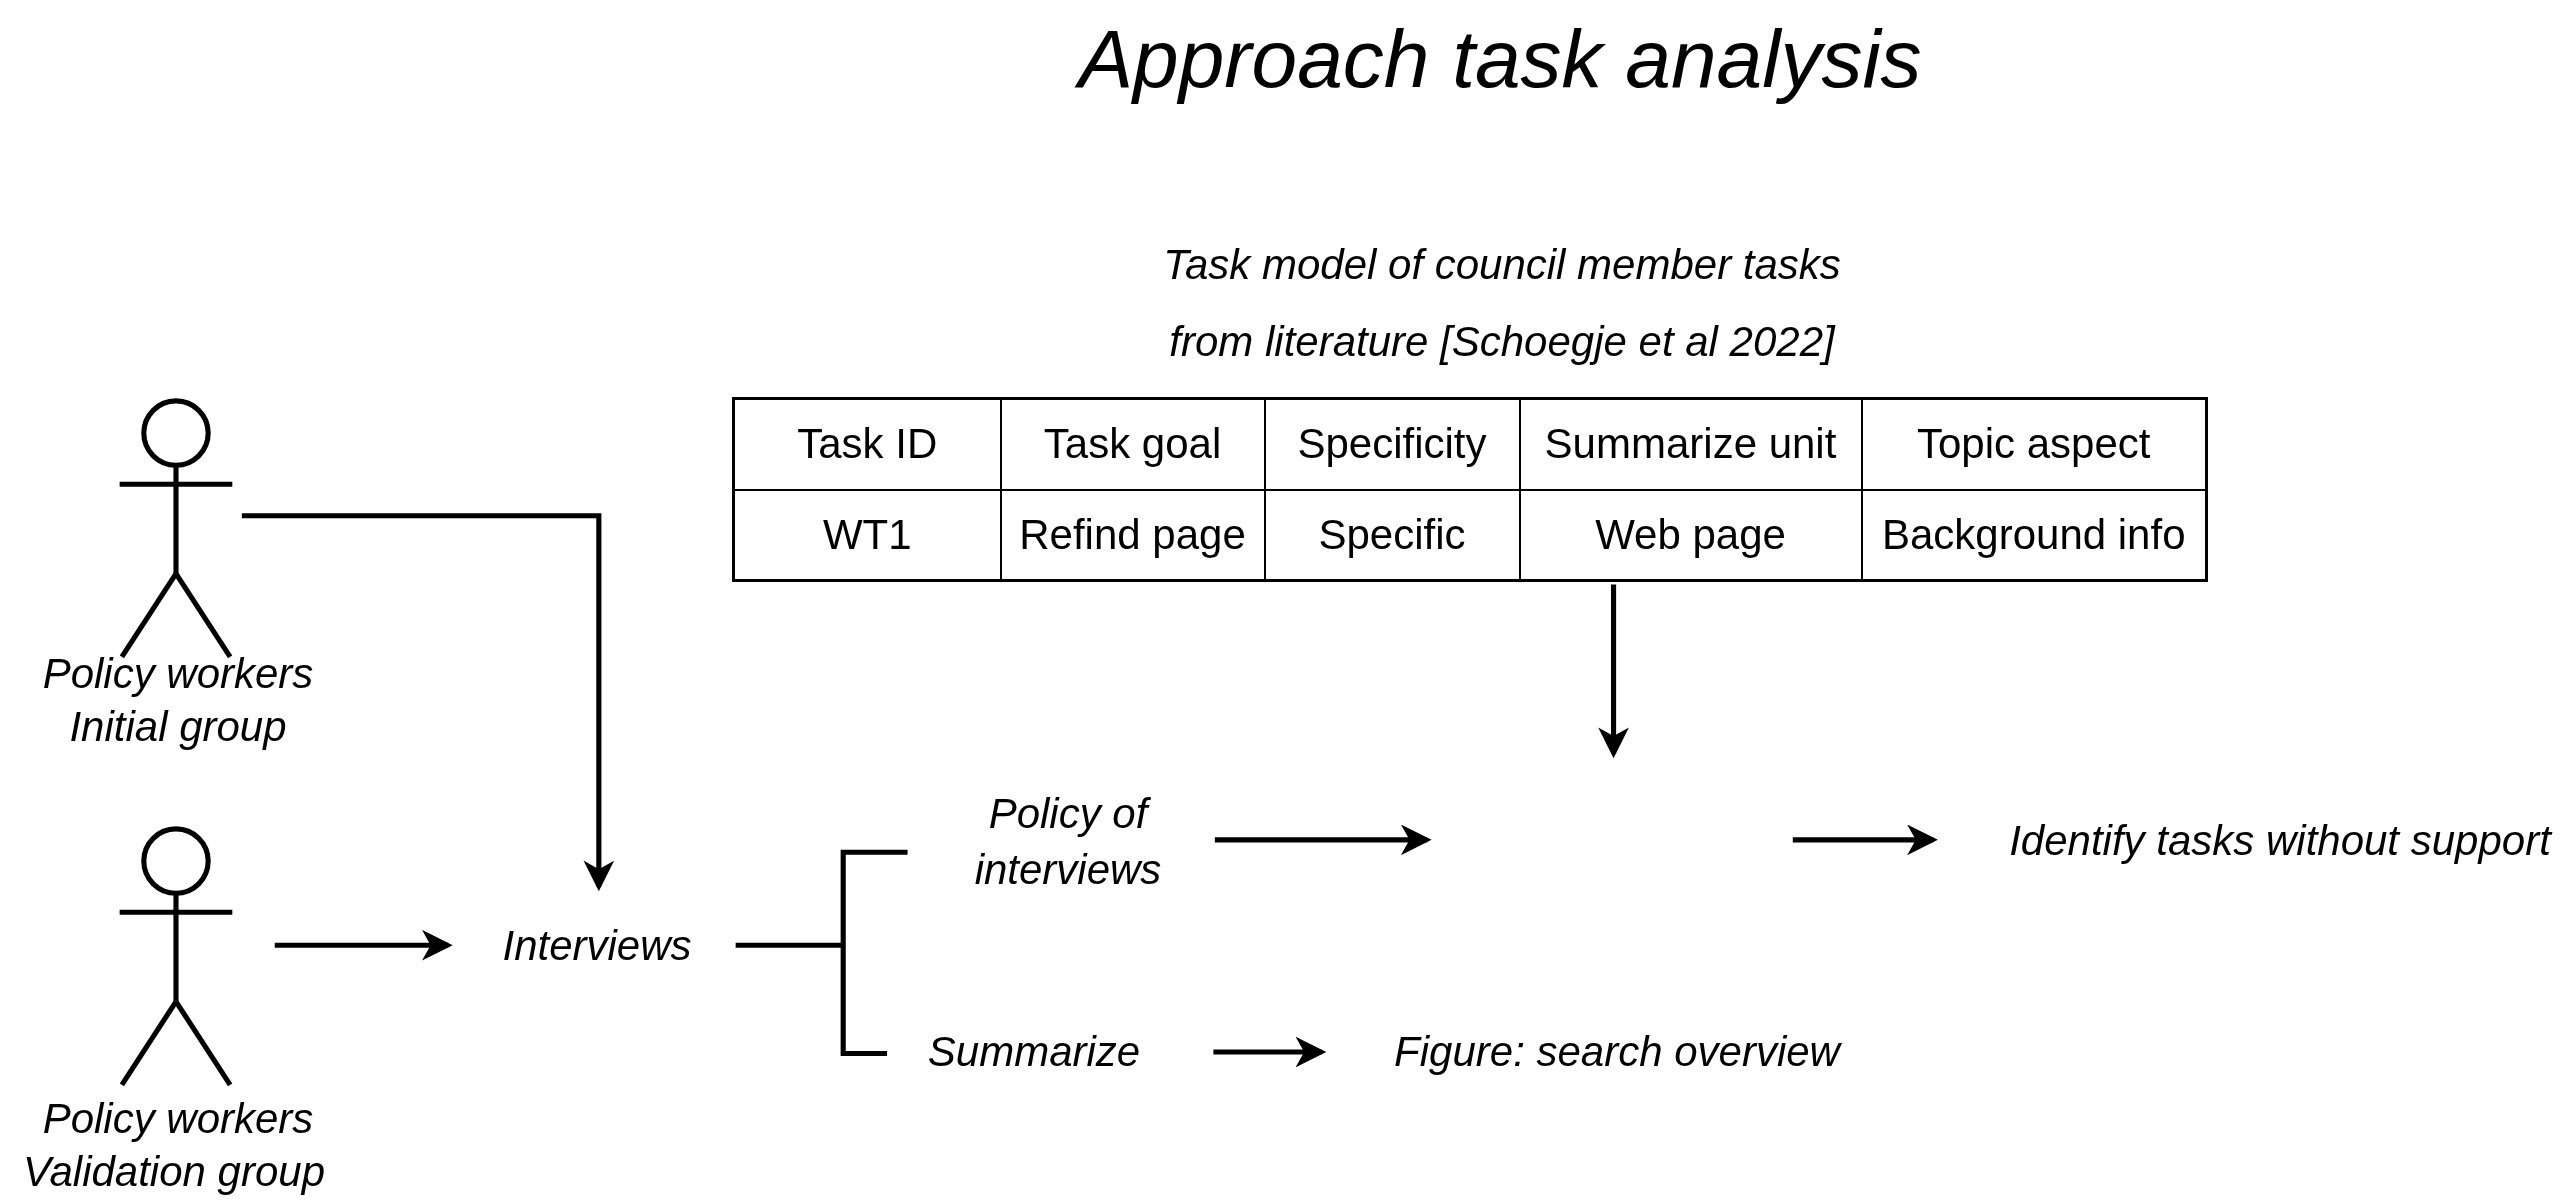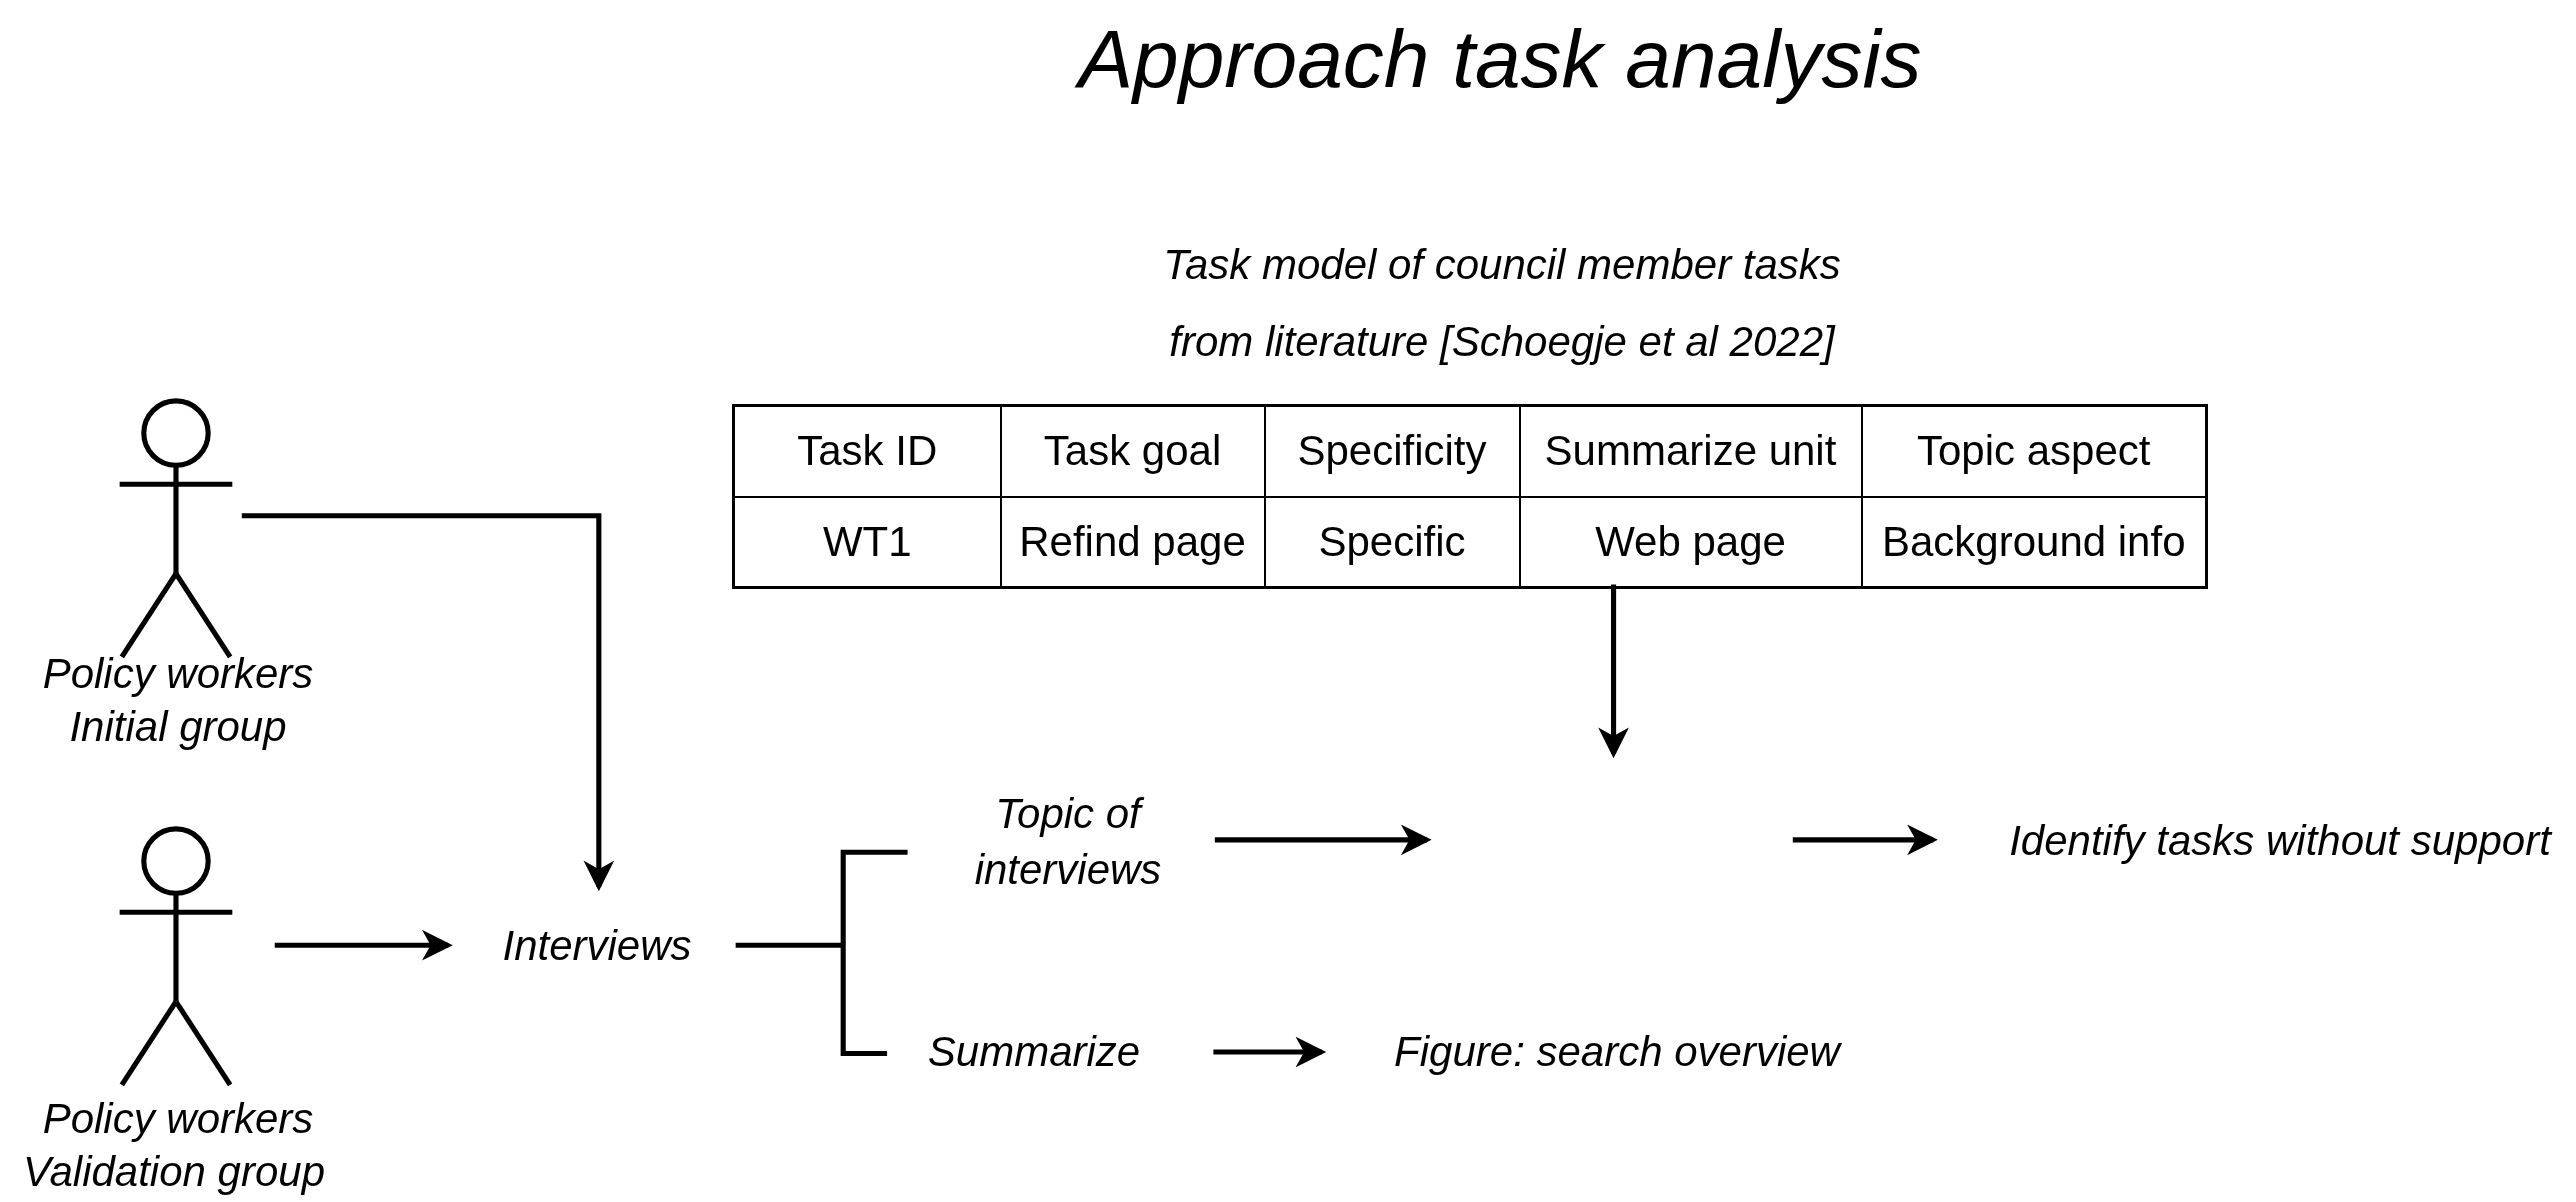--- a/index.html
+++ b/index.html
@@ -49,21 +49,20 @@
   }
   .diagram-table td {
     border: 2.9px solid #000000;
     text-align: center;
     vertical-align: middle;
     padding: 0;
     overflow: hidden;
   }
   .diagram-table {
     border: 3.7px solid #000000;
-    margin-top: 7px;
   }
 </style>
 </head>
 <body>
 
 <div class="canvas">
 
   <svg class="lines-svg" viewBox="0 0 3520 1643" xmlns="http://www.w3.org/2000/svg">
     <defs>
       <marker id="ah" viewBox="0 0 10 10" refX="8.5" refY="5" markerWidth="50" markerHeight="42" markerUnits="userSpaceOnUse" orient="auto">
@@ -137,21 +136,21 @@
 
   <div class="txt" style="left:178px; top:674px;">Policy workers</div>
   <div class="txt" style="left:178px; top:727px;">Initial group</div>
 
   <div class="txt" style="left:178px; top:1119px;">Policy workers</div>
   <div class="txt" style="left:174px; top:1172px;text-align:right;">Validation group</div>
 
   <div class="txt" style="left:597px; top:946px;">Interviews</div>
 
   <div class="txt" style="left:1068px; top:842px;">
-    <div>Topic of</div>
+    <div>Policy of</div>
     <div>interviews</div>
   </div>
 
   <div class="txt" style="left:1611px; top:842px;">
   </div>
 
   <div class="txt" style="left:2280px; top:841px;">Identify tasks without support</div>
 
   <div class="txt" style="left:1034px; top:1052px;">Summarize</div>
 

